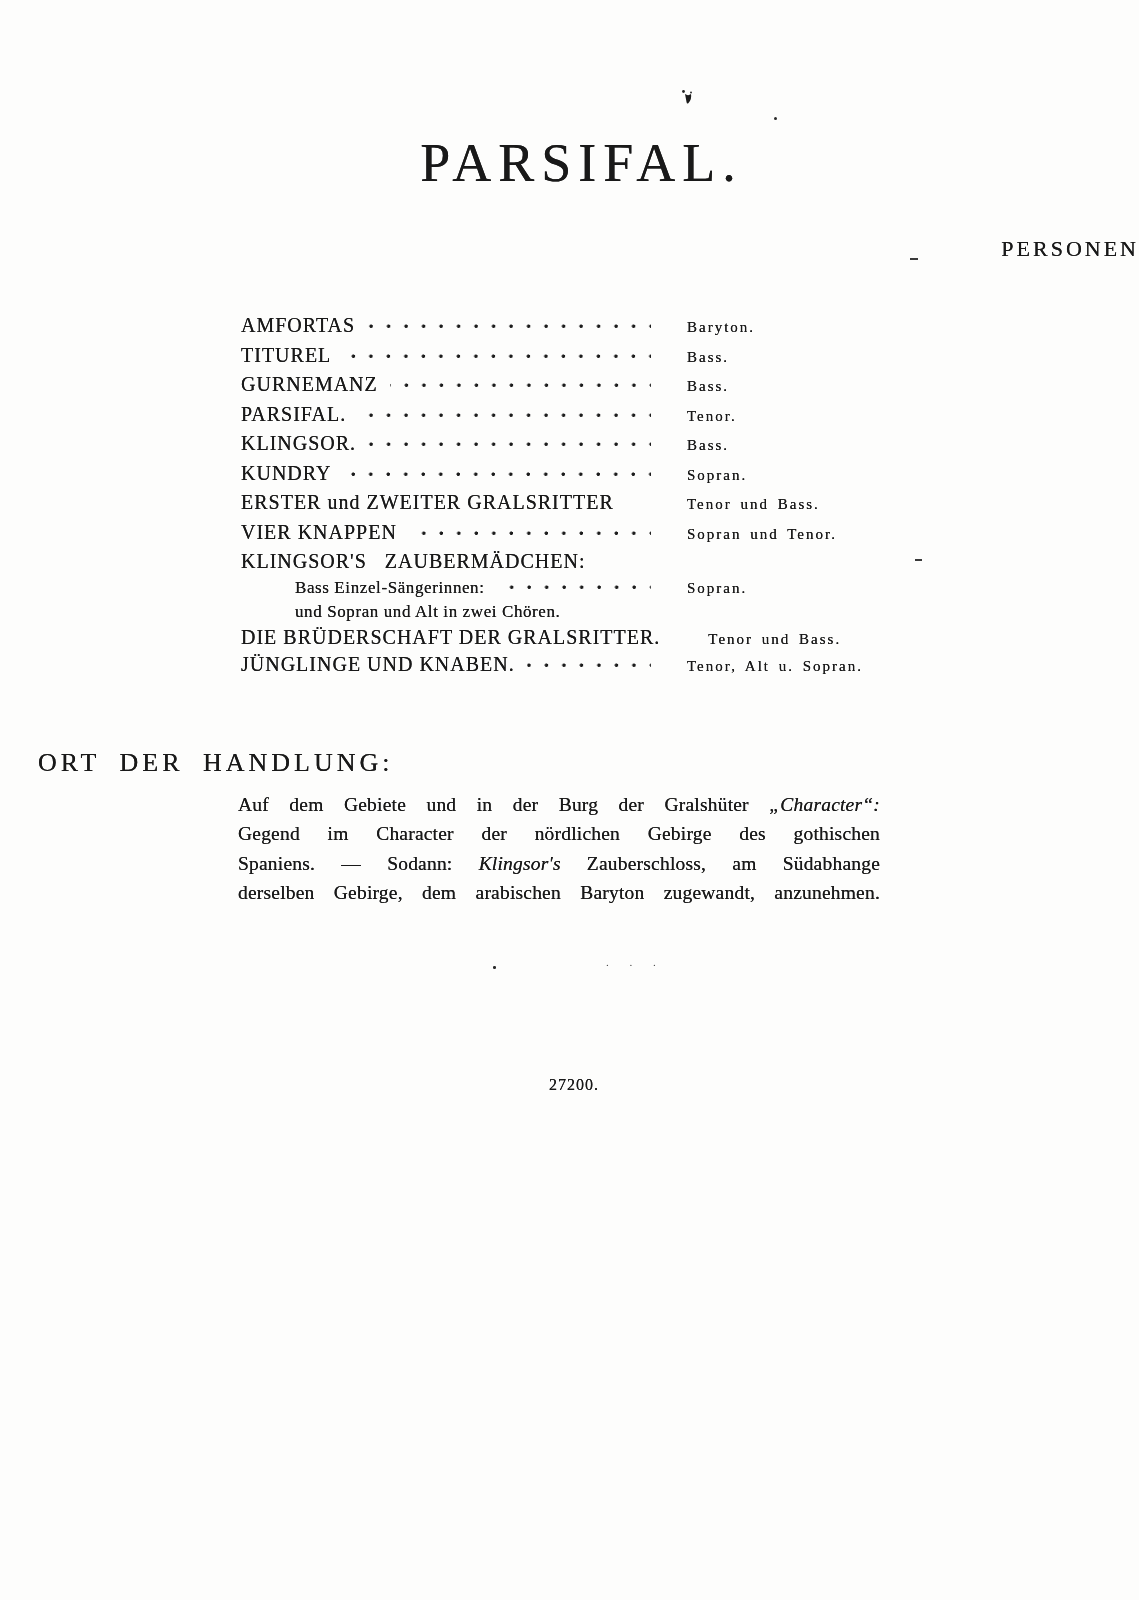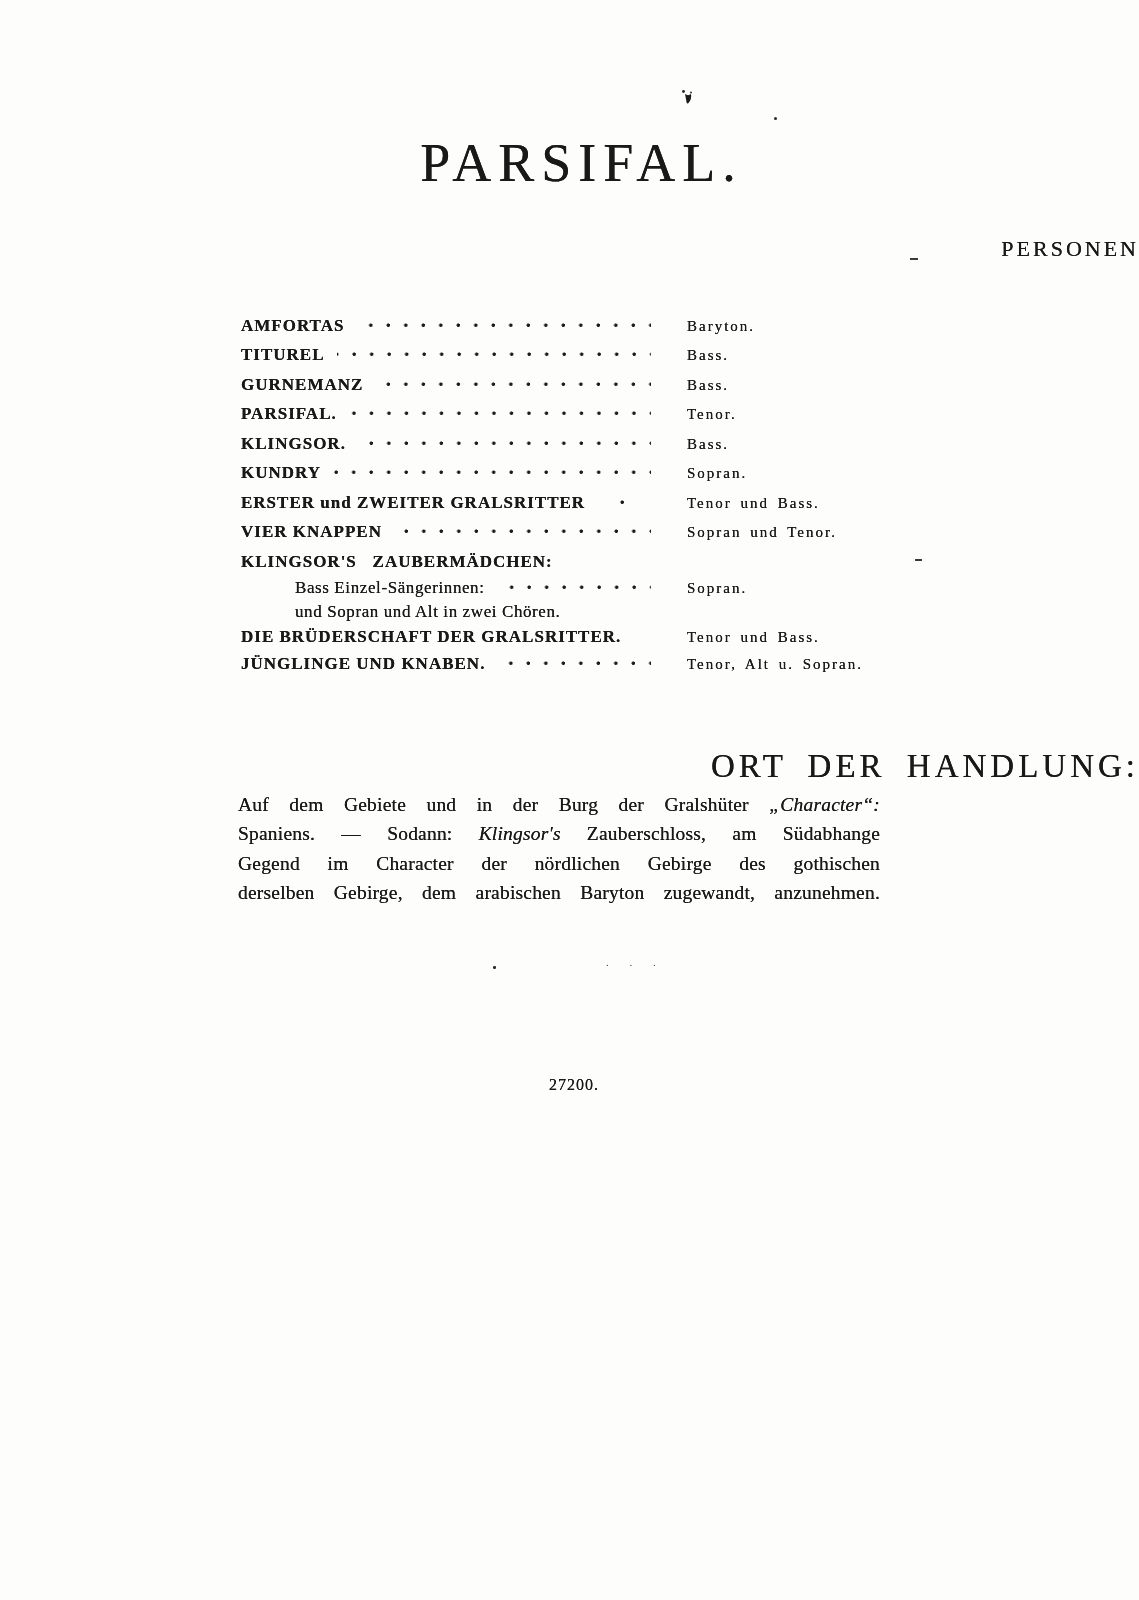--- a/index.html
+++ b/index.html
@@ -28,21 +28,21 @@
     font-size:21px;letter-spacing:2px;word-spacing:7px;text-shadow:0 0 0.5px #222;
   }
   
   #cast-list{position:absolute;left:241px;top:311px;width:641px;}
   .crow{
     display:grid;grid-template-columns:max-content 1fr 223px;
     align-items:baseline;align-content:center;height:29.5px;
   }
   .crow.sub{height:23.5px;padding-left:54px;grid-template-columns:max-content 1fr 223px;}
   .cname{
-    white-space:pre;font-weight:bold;font-size:17px;letter-spacing:1px;
+    white-space:pre;font-weight:normal;font-size:20px;letter-spacing:1px;
     text-shadow:0 0 0.5px #222;
   }
   .crow.sub .cname{font-weight:normal;font-size:17px;letter-spacing:0.6px;}
   .cvoice{
     font-size:15px;letter-spacing:2px;word-spacing:3px;white-space:nowrap;
     text-shadow:0 0 0.5px #222;
     margin-left:28px;
   }
   .leader{align-self:stretch;margin:0 8px 0 12px;}
   .leader.dots{
@@ -50,22 +50,22 @@
     background-size:17.5px 5px;background-repeat:repeat-x;
     background-position:right 2px bottom 8px;
   }
   .leader.dot1{
     background-image:radial-gradient(circle at 2.2px 2.2px,#1c1c1c 1.4px,rgba(0,0,0,0) 2.1px);
     background-size:17.5px 5px;background-repeat:no-repeat;
     background-position:right 14px bottom 8px;
   }
   
   #ort-heading{
-    position:absolute;left:0;right:0;top:748px;text-align:right;padding-left:30px;
-    font-size:33px;letter-spacing:4px;word-spacing:9px;text-shadow:0 0 0.6px #222;
+    position:absolute;left:0;right:0;top:748px;text-align:left;padding-left:38px;
+    font-size:26px;letter-spacing:4px;word-spacing:9px;text-shadow:0 0 0.6px #222;
   }
   #ort-paragraph{position:absolute;left:238px;top:790px;width:642px;}
   .pline{
     font-size:19.5px;line-height:29.4px;white-space:nowrap;
     text-align:justify;text-align-last:justify;white-space:normal;
     text-shadow:0 0 0.5px #222;letter-spacing:0.2px;
   }
   .pline span{display:inline;}
   .pline .it{font-style:italic;}
   
@@ -163,20 +163,20 @@
     <div class="crow" style="height:27px;">
       <span class="cname">JÜNGLINGE UND KNABEN.</span>
         <span class="leader dots"></span>
         <span class="cvoice">Tenor, Alt u. Sopran.</span>
     </div>
   </div>
 
   <div id="ort-heading">ORT DER HANDLUNG:</div>
   <div id="ort-paragraph">
       <div class="pline"><span class="">Auf dem Gebiete und in der Burg der Gralshüter </span><span class="it">„Character“:</span></div>
+      <div class="pline"><span class="">Gegend im Character der nördlichen Gebirge des gothischen</span></div>
       <div class="pline"><span class="">Spaniens. — Sodann: </span><span class="it">Klingsor's</span><span class=""> Zauberschloss, am Südabhange</span></div>
-      <div class="pline"><span class="">Gegend im Character der nördlichen Gebirge des gothischen</span></div>
       <div class="pline"><span class="">derselben Gebirge, dem arabischen Baryton zugewandt, anzunehmen.</span></div>
     </div>
 
   <div id="plate-number">27200.</div>
 
 </div>
 
 </body></html>

